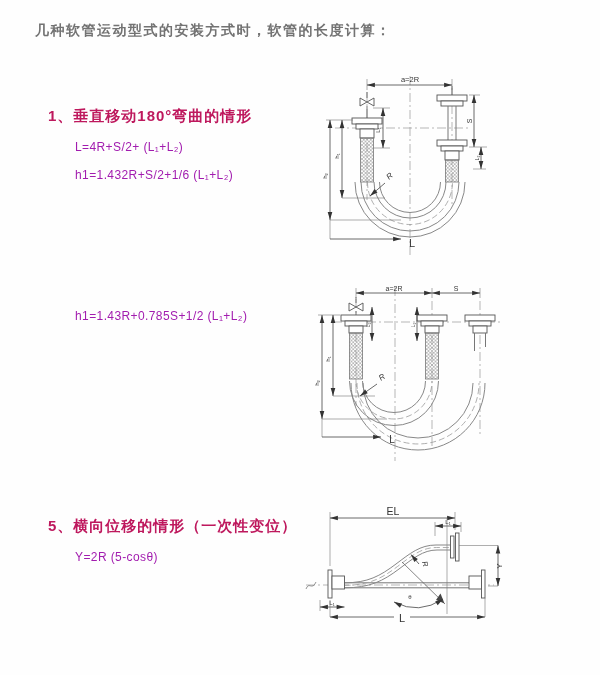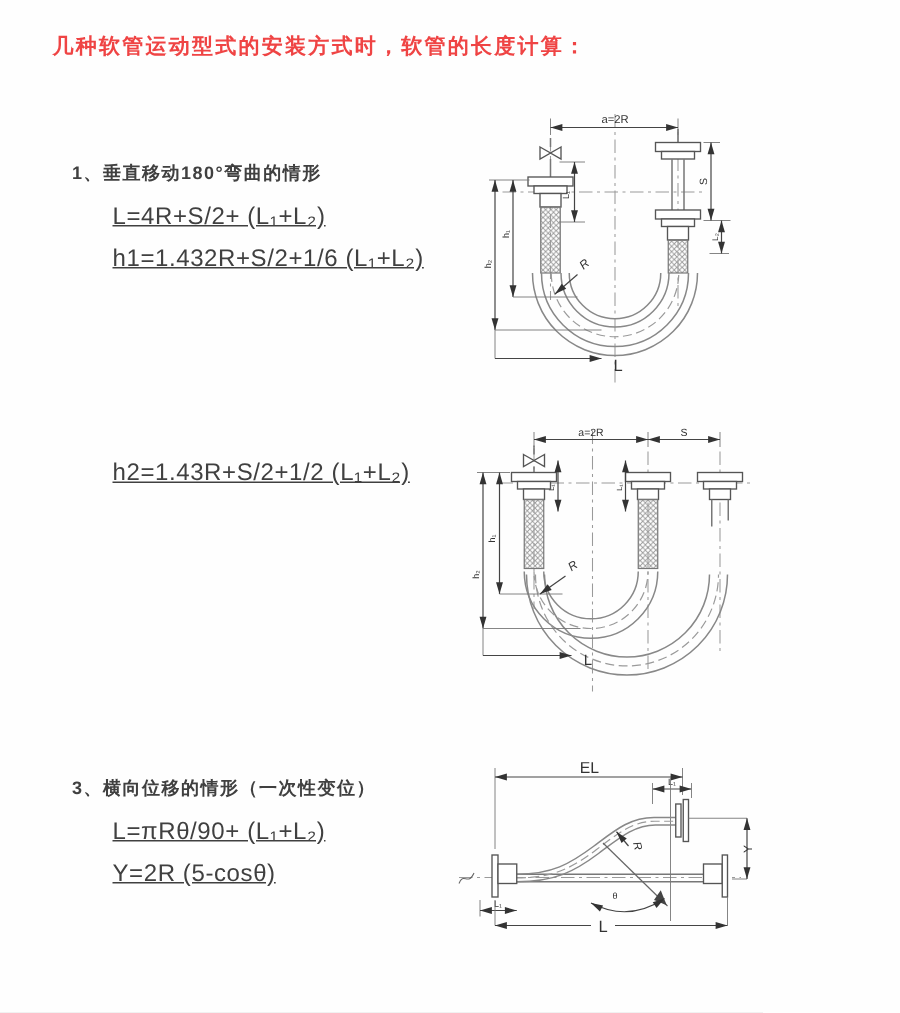--- a/index.html
+++ b/index.html
@@ -2,25 +2,25 @@
 <html><head>
 <meta charset="utf-8">
 <style>
   html,body{margin:0;padding:0;background:#e8e8e8;}
   .page{
     position:relative;width:600px;height:675px;background:#fefefe;overflow:hidden;
     font-family:"Liberation Sans","DejaVu Sans",sans-serif;color:#222;
   }
   .title{
     position:absolute;left:35px;top:22px;font-size:14px;font-weight:bold;
-    letter-spacing:1.5px;color:#ef4444;
+    letter-spacing:1.5px;color:#737373;
   }
   .sec{position:absolute;left:48px;}
-  .sec-heading{font-size:12px;font-weight:bold;letter-spacing:1px;color:#404040;margin:0 0 7px 0;}
-  .formula{font-size:16px;line-height:28px;color:#404040;padding-left:27px;letter-spacing:0.4px;white-space:nowrap;text-decoration:underline;}
+  .sec-heading{font-size:15px;font-weight:bold;letter-spacing:1px;color:#be185d;margin:0 0 7px 0;}
+  .formula{font-size:12px;line-height:28px;color:#a21caf;padding-left:27px;letter-spacing:0.4px;white-space:nowrap;}
   #sec1{top:107px;}
   #sec2{top:302px;}
   #sec3{top:517px;}
   svg{position:absolute;overflow:visible;}
   #d1{left:313px;top:68px;}
   #d2{left:313px;top:281px;}
   #d3{left:298px;top:496px;}
   svg text{fill:#333;font-family:"Liberation Sans","DejaVu Sans",sans-serif;}
   .dim{stroke:#444;stroke-width:0.8;fill:none;}
   .ext{stroke:#777;stroke-width:0.6;fill:none;}
@@ -38,26 +38,25 @@
 
   <div class="title">几种软管运动型式的安装方式时，软管的长度计算：</div>
 
   <section class="sec" id="sec1">
     <div class="sec-heading">1、垂直移动180°弯曲的情形</div>
     <div class="formula">L=4R+S/2+ (L₁+L₂)</div>
     <div class="formula">h1=1.432R+S/2+1/6 (L₁+L₂)</div>
   </section>
 
   <section class="sec" id="sec2">
-    <div class="formula">h2=1.43R+S/2+1/2 (L₁+L₂)</div>
+    <div class="formula">h1=1.43R+0.785S+1/2 (L₁+L₂)</div>
   </section>
 
   <section class="sec" id="sec3">
-    <div class="sec-heading">3、横向位移的情形（一次性变位）</div>
-    <div class="formula">L=πRθ/90+ (L₁+L₂)</div>
+    <div class="sec-heading">5、横向位移的情形（一次性变位）</div>
     <div class="formula">Y=2R (5-cosθ)</div>
   </section>
 
   <svg id="d1" width="260" height="200" viewBox="0 0 260 200">
     <defs>
       <marker id="arA" markerWidth="9" markerHeight="6" refX="8.4" refY="3" orient="auto-start-reverse" markerUnits="userSpaceOnUse">
         <path d="M0.5,0.7 L8.4,3 L0.5,5.3 z" fill="#333"></path>
       </marker>
       <pattern id="brA" width="3.5" height="3.5" patternUnits="userSpaceOnUse">
         <path d="M0,3.5 L3.5,0 M0,0 L3.5,3.5" stroke="#999" stroke-width="0.6"></path>

